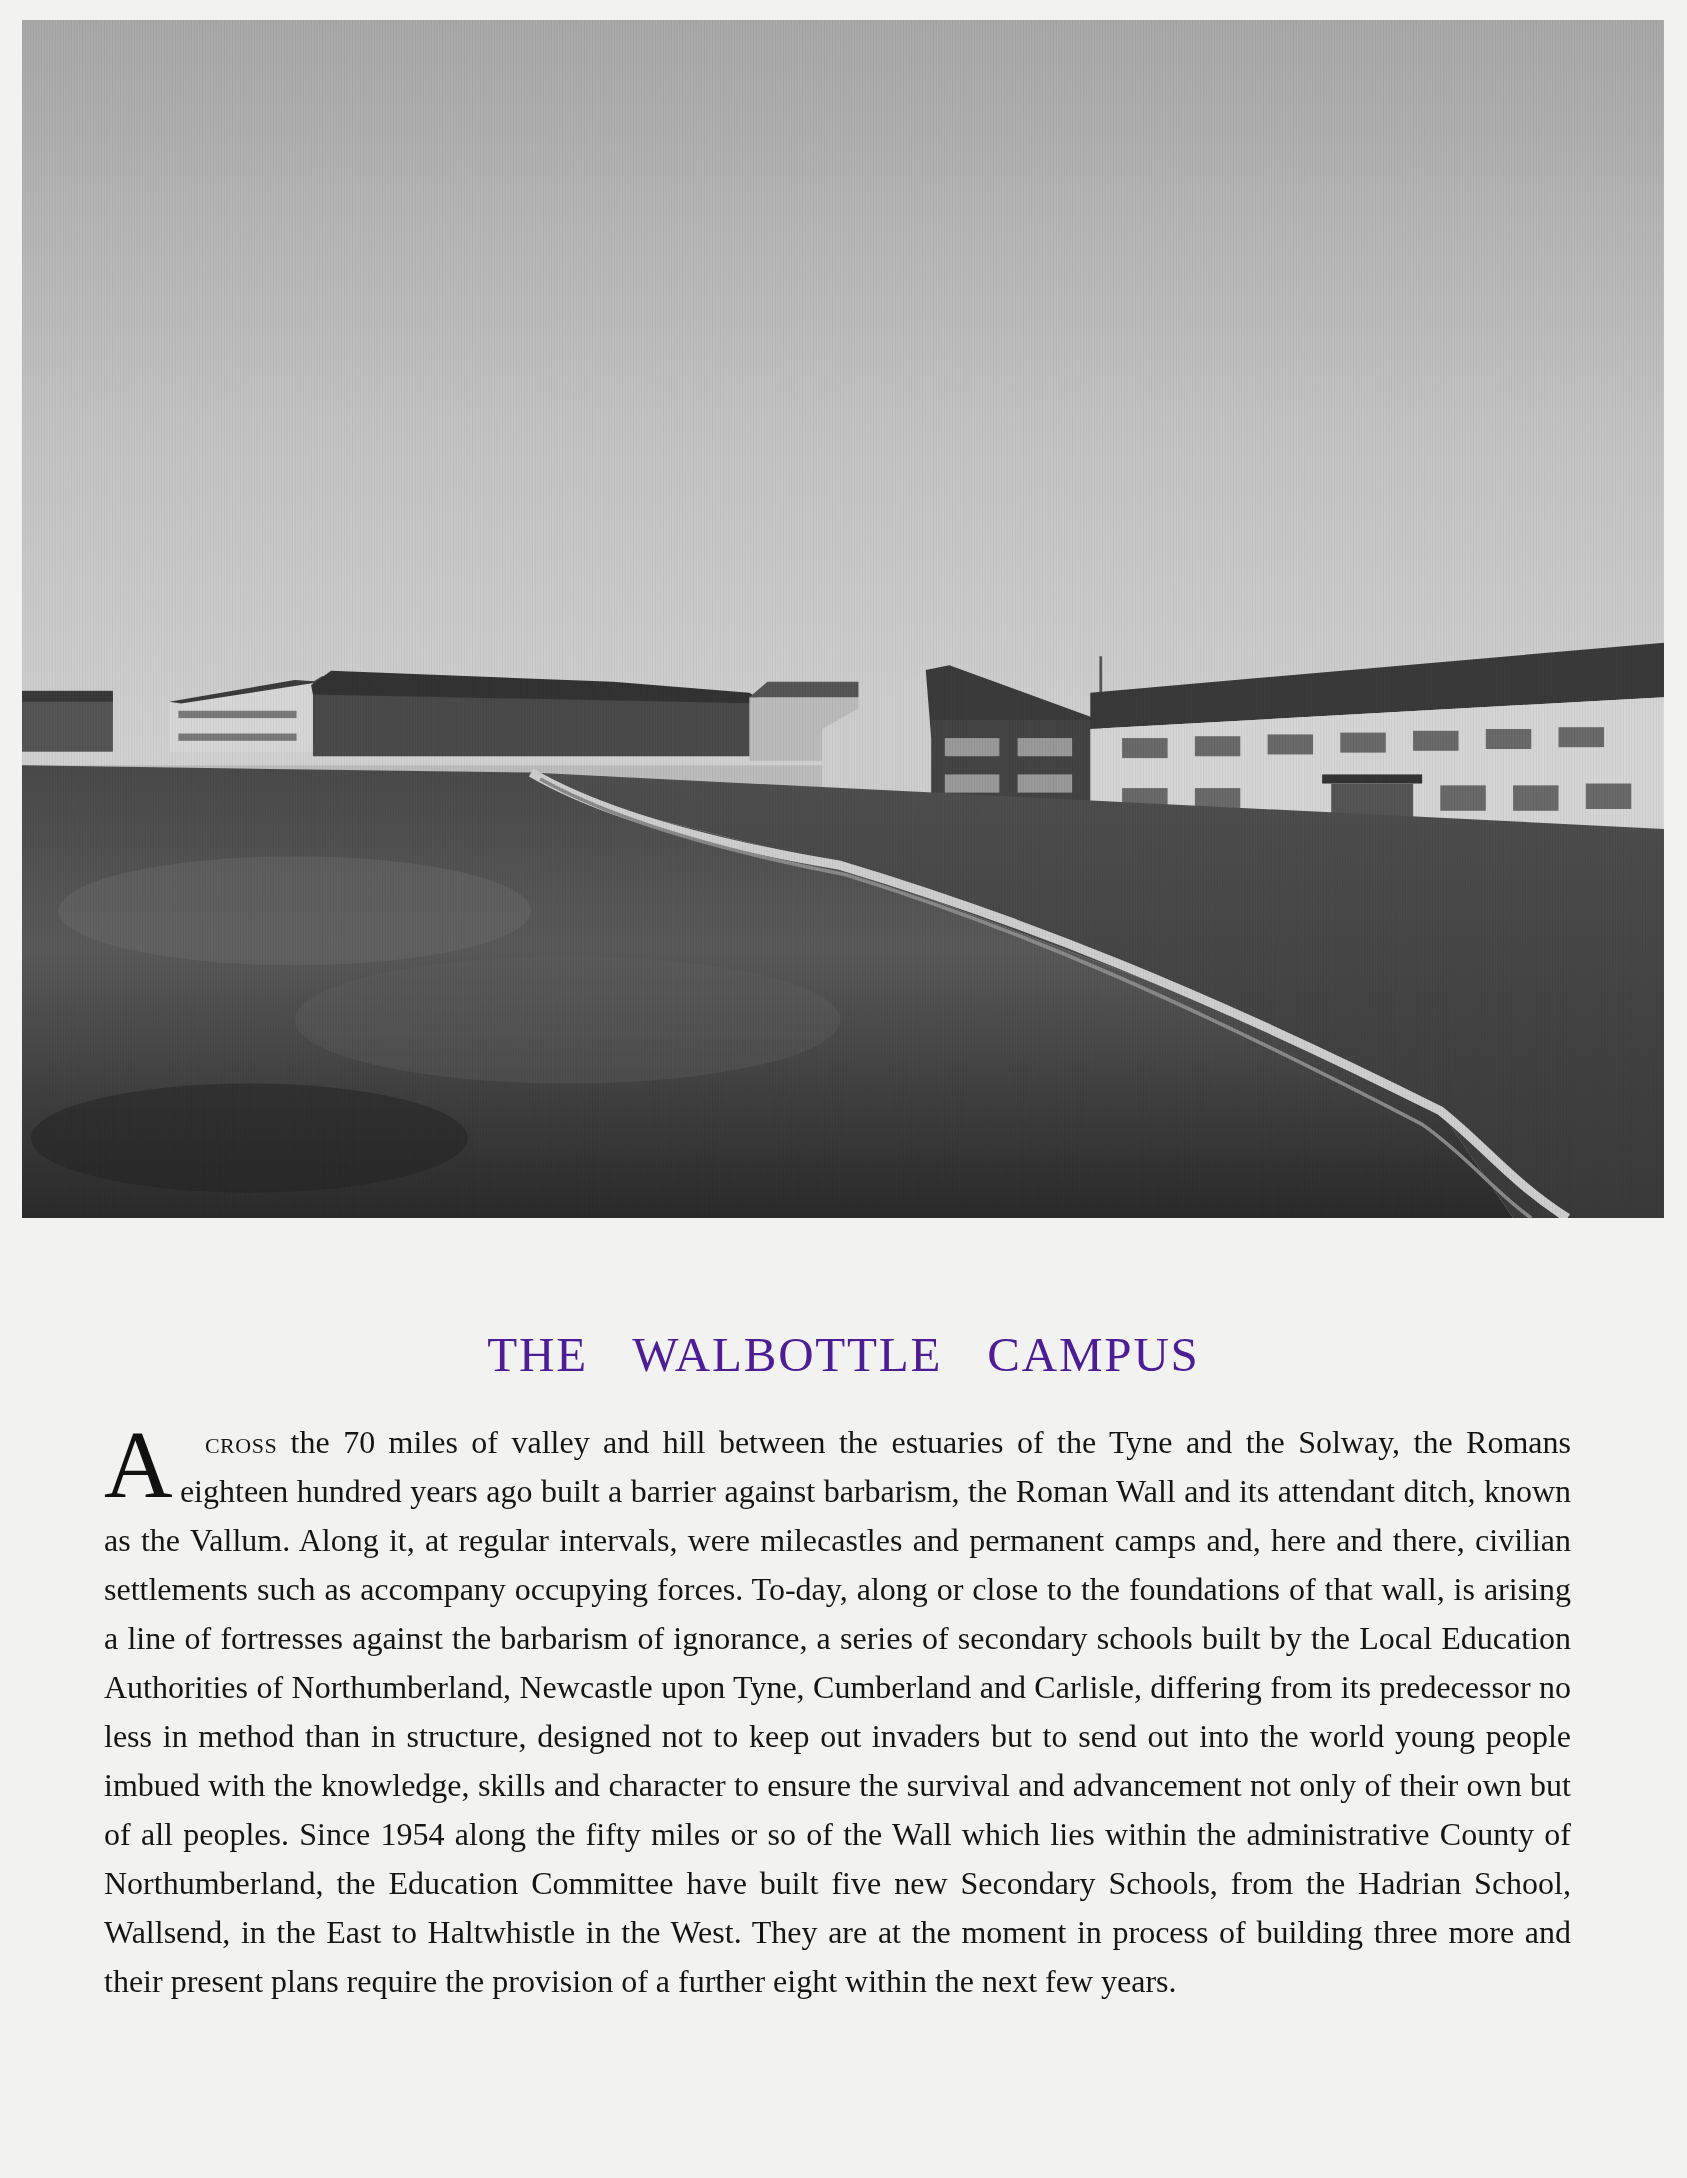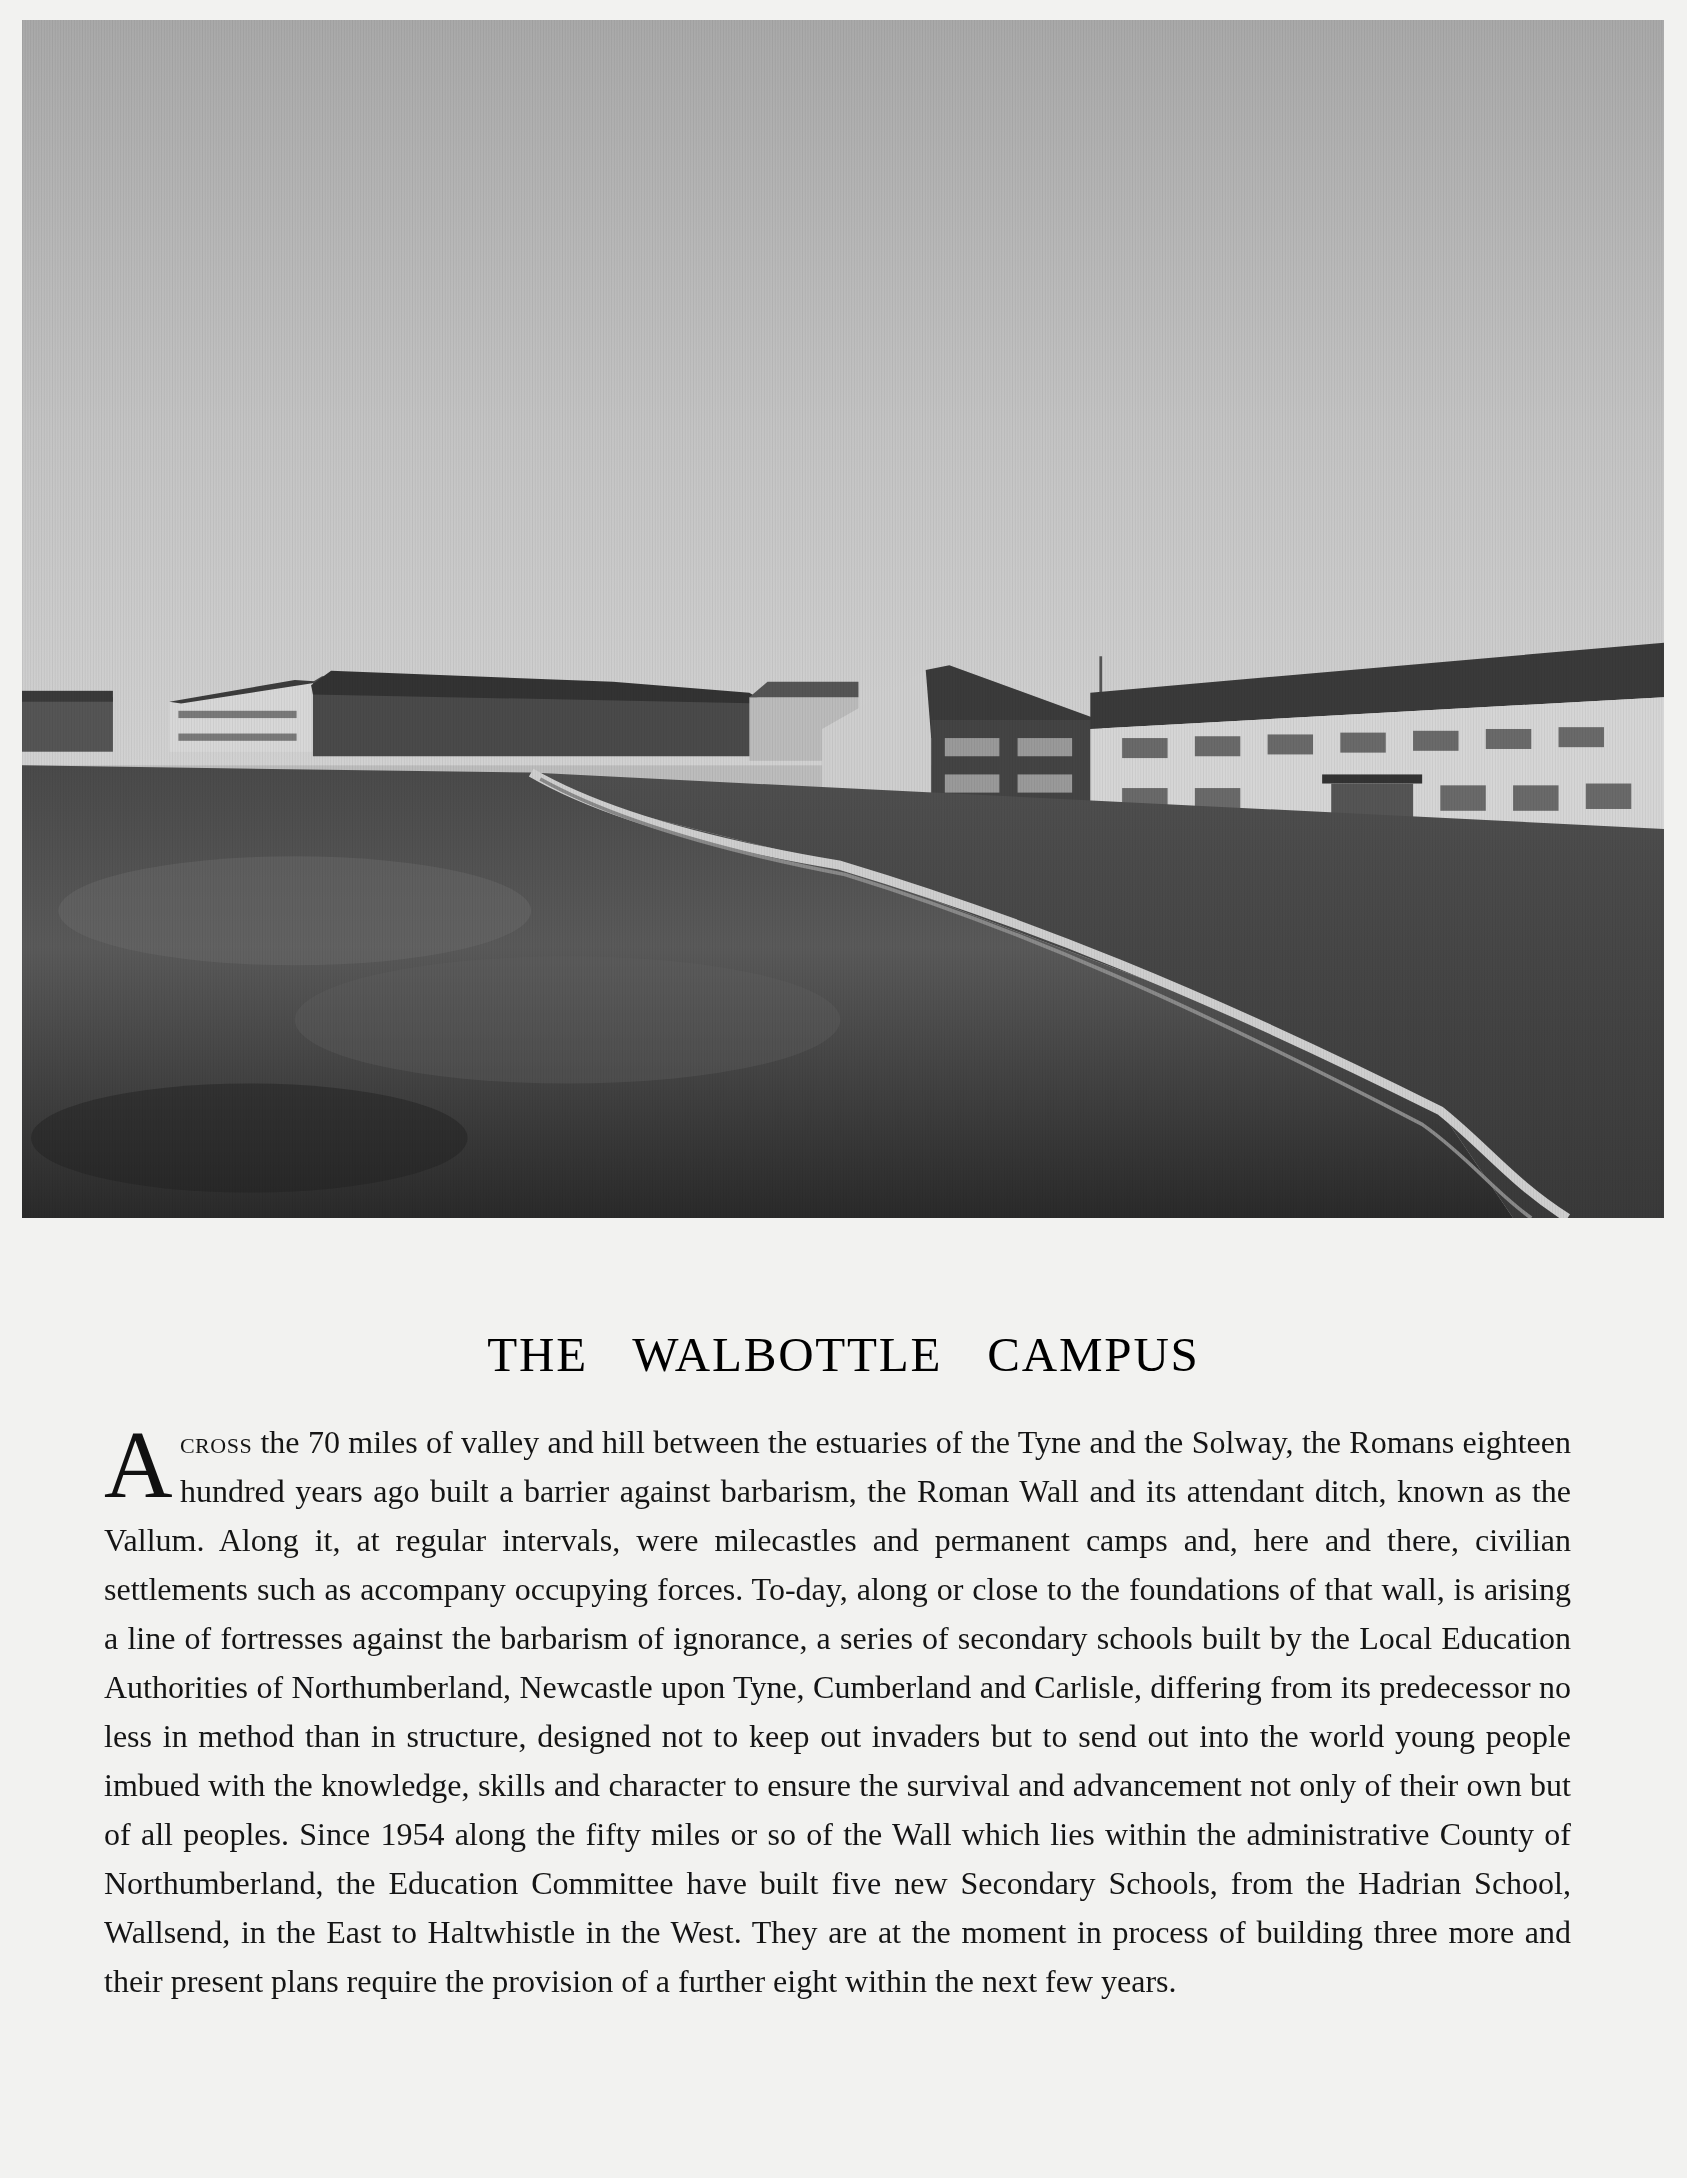--- a/index.html
+++ b/index.html
@@ -20,40 +20,40 @@
   }
   .photo svg { display: block; width: 100%; height: 100%; }
   .title {
     position: absolute;
     left: 0; right: 0; top: 1293px;
     text-align: center;
     font-size: 49px;
     letter-spacing: 1.8px;
     word-spacing: 31px;
     font-weight: normal;
-    color: #000000;
+    color: #4c1d95;
   }
   .body-text {
     position: absolute;
     left: 104px; top: 1418px;
     width: 1467px;
     font-size: 32px;
     line-height: 49px;
     text-align: justify;
   }
   .body-text p { margin: 0; }
   .dropcap {
     float: left;
     font-size: 95px;
     line-height: 73px;
     height: 76px;
     margin: 11px 7.3px 0 0;
     color: #111;
   }
-  .smallcaps { font-variant: small-caps; letter-spacing: 0.5px; }
+  .smallcaps { font-variant: small-caps; letter-spacing: 0.5px; margin-left: 25px; }
 </style>
 </head>
 <body>
 
 <div class="photo">
   <svg viewBox="0 0 1806 1318" preserveAspectRatio="none">
     <defs>
       <linearGradient id="sky" x1="0" y1="0" x2="0" y2="1">
         <stop offset="0" stop-color="#a9a9a9"></stop>
         <stop offset="0.55" stop-color="#c4c4c4"></stop>

